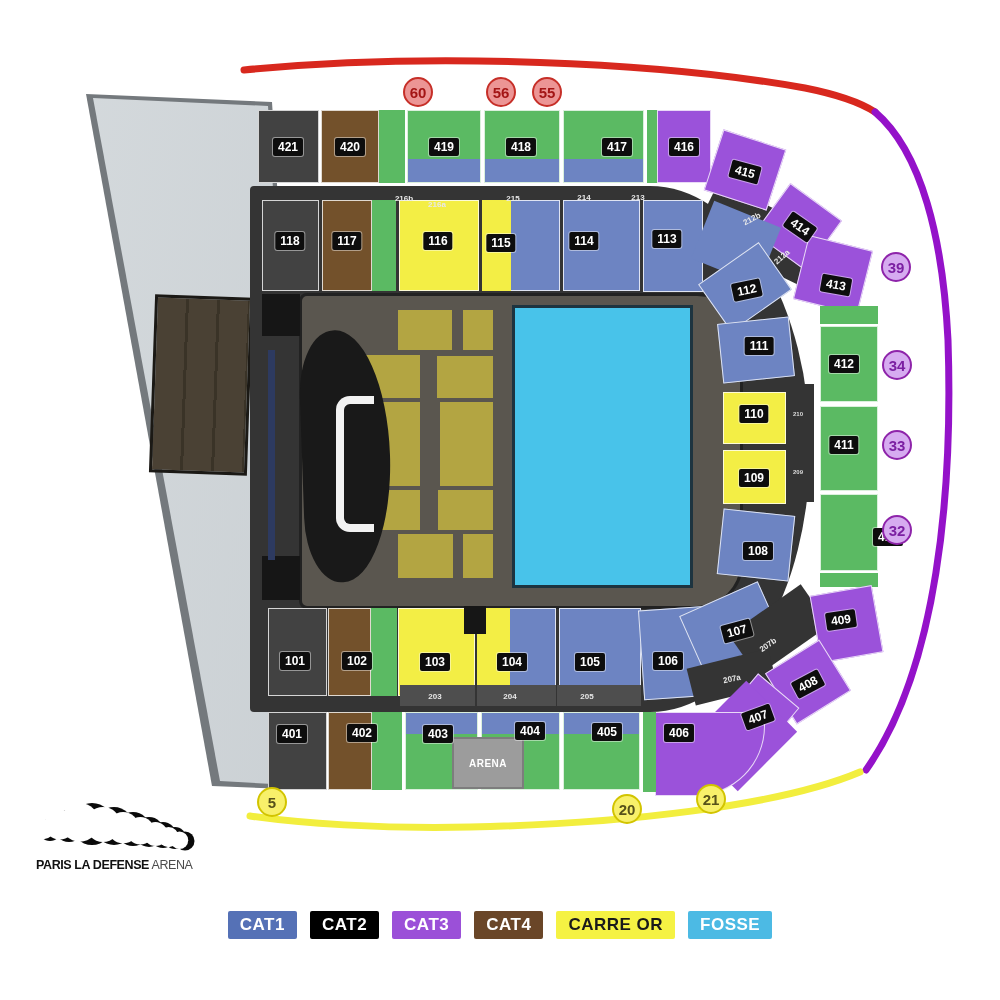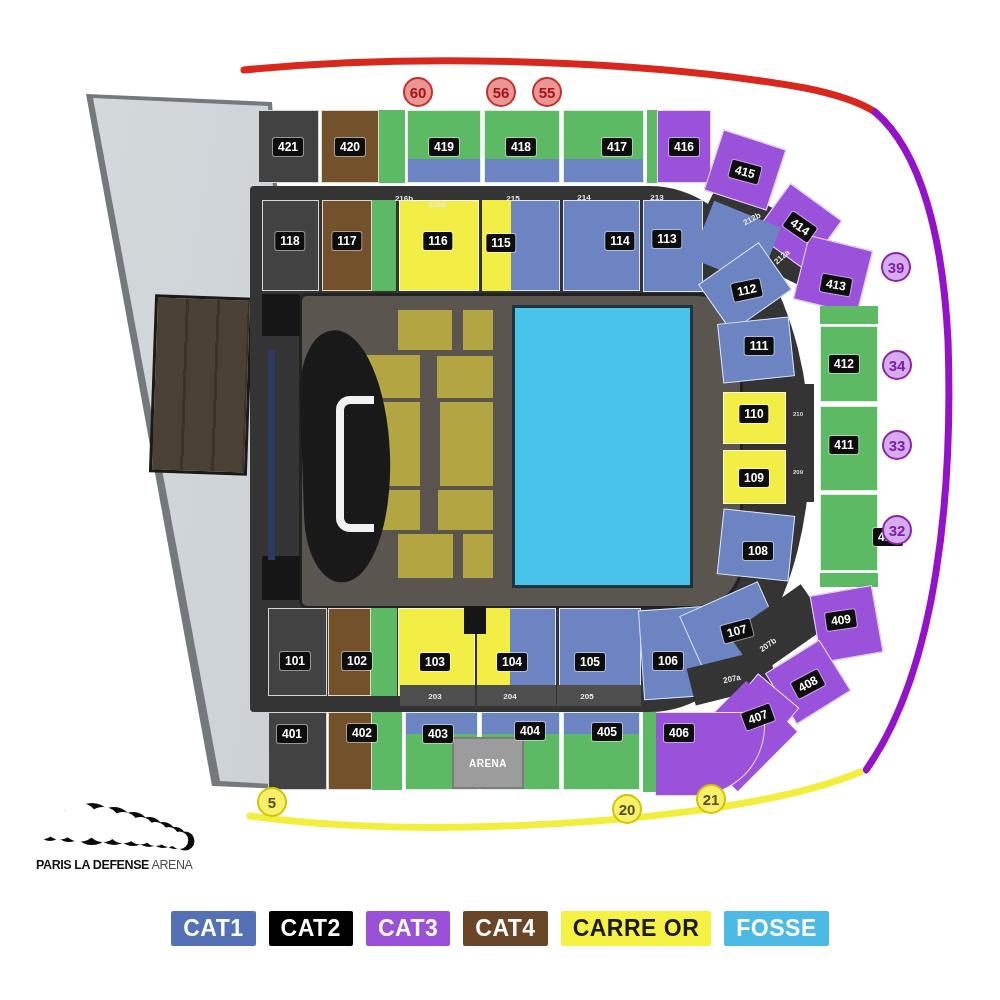--- a/index.html
+++ b/index.html
@@ -47,21 +47,21 @@
   .gate-yellow{background:#f8f06a;border:2.5px solid #d2c400;color:#56511a;}
 
   
   #logo{position:absolute;left:36px;top:788px;width:180px;z-index:6;}
   #logo-text{margin-top:-6px;font-size:12.5px;letter-spacing:-.4px;color:#111;white-space:nowrap;}
   #logo-text b{font-weight:bold;} #logo-text span.light{color:#4c4c4c;font-weight:normal;margin-top:41px;}
 
   
   #legend{position:absolute;left:0;top:911px;width:1000px;display:flex;justify-content:center;
     gap:13px;z-index:7;}
-  .legend-item{font-weight:bold;font-size:23px;padding:4px 12px;border-radius:2px;letter-spacing:.5px;}
+  .legend-item{font-weight:bold;font-size:17px;padding:4px 12px;border-radius:2px;letter-spacing:.5px;}
 </style>
 </head>
 <body>
 
 <div id="stage-wrap">
 
   <div class="bld-outer"></div>
   <div class="bld-inner"></div>
   <div class="bld-window"></div>
 
@@ -161,21 +161,21 @@
       <div class="chip" style="left: 521px; top: 147px; transform: translate(-50%, -50%) rotate(0deg);">418</div>
       <div class="chip" style="left: 602px; top: 147px; transform: translate(-50%, -50%) rotate(0deg); margin-left: 15px;">417</div>
       <div class="chip" style="left: 684px; top: 147px; transform: translate(-50%, -50%) rotate(0deg);">416</div>
       <div class="chip" style="left: 745px; top: 172px; transform: translate(-50%, -50%) rotate(15deg);">415</div>
       <div class="chip" style="left: 800px; top: 227px; transform: translate(-50%, -50%) rotate(35deg);">414</div>
       <div class="chip" style="left: 836px; top: 285px; transform: translate(-50%, -50%) rotate(10deg);">413</div>
       <div class="chip" style="left: 290px; top: 241px; transform: translate(-50%, -50%) rotate(0deg);">118</div>
       <div class="chip" style="left: 347px; top: 241px; transform: translate(-50%, -50%) rotate(0deg);">117</div>
       <div class="chip" style="left: 438px; top: 241px; transform: translate(-50%, -50%) rotate(0deg);">116</div>
       <div class="chip" style="left: 501px; top: 243px; transform: translate(-50%, -50%) rotate(0deg);">115</div>
-      <div class="chip" style="left: 584px; top: 241px; transform: translate(-50%, -50%) rotate(0deg); margin-left: 36px;">114</div>
+      <div class="chip" style="left: 584px; top: 241px; transform: translate(-50%, -50%) rotate(0deg);">114</div>
       <div class="chip" style="left: 667px; top: 239px; transform: translate(-50%, -50%) rotate(0deg);">113</div>
       <div class="chip" style="left: 747px; top: 290px; transform: translate(-50%, -50%) rotate(-12deg);">112</div>
       <div class="chip" style="left: 759px; top: 346px; transform: translate(-50%, -50%) rotate(0deg);">111</div>
       <div class="chip" style="left: 754px; top: 414px; transform: translate(-50%, -50%) rotate(0deg);">110</div>
       <div class="chip" style="left: 754px; top: 478px; transform: translate(-50%, -50%) rotate(0deg);">109</div>
       <div class="chip" style="left: 758px; top: 551px; transform: translate(-50%, -50%) rotate(0deg);">108</div>
       <div class="chip" style="left: 737px; top: 631px; transform: translate(-50%, -50%) rotate(-15deg);">107</div>
       <div class="chip" style="left: 844px; top: 364px; transform: translate(-50%, -50%) rotate(0deg);">412</div>
       <div class="chip" style="left: 844px; top: 445px; transform: translate(-50%, -50%) rotate(0deg);">411</div>
       <div class="chip" style="left: 844px; top: 537px; transform: translate(-50%, -50%) rotate(0deg); margin-left: 44px;">410</div>
@@ -191,21 +191,21 @@
       <div class="chip" style="left: 292px; top: 734px; transform: translate(-50%, -50%) rotate(0deg);">401</div>
       <div class="chip" style="left: 362px; top: 733px; transform: translate(-50%, -50%) rotate(0deg);">402</div>
       <div class="chip" style="left: 438px; top: 734px; transform: translate(-50%, -50%) rotate(0deg);">403</div>
       <div class="chip" style="left: 530px; top: 731px; transform: translate(-50%, -50%) rotate(0deg);">404</div>
       <div class="chip" style="left: 607px; top: 732px; transform: translate(-50%, -50%) rotate(0deg);">405</div>
       <div class="chip" style="left: 679px; top: 733px; transform: translate(-50%, -50%) rotate(0deg);">406</div>
       <div class="chip sm" style="left: 404px; top: 198px; transform: translate(-50%, -50%) rotate(0deg);">216b</div>
       <div class="chip sm" style="left: 437px; top: 204px; transform: translate(-50%, -50%) rotate(0deg);">216a</div>
       <div class="chip sm" style="left: 513px; top: 198px; transform: translate(-50%, -50%) rotate(0deg);">215</div>
       <div class="chip sm" style="left: 584px; top: 197px; transform: translate(-50%, -50%) rotate(0deg);">214</div>
-      <div class="chip sm" style="left: 657px; top: 197px; transform: translate(-50%, -50%) rotate(0deg);">213</div>
+      <div class="chip sm" style="left: 638px; top: 197px; transform: translate(-50%, -50%) rotate(0deg);">213</div>
       <div class="chip sm" style="left: 752px; top: 219px; transform: translate(-50%, -50%) rotate(-28deg);">212b</div>
       <div class="chip sm" style="left: 782px; top: 257px; transform: translate(-50%, -50%) rotate(-42deg);">212a</div>
       <div class="chip xs" style="left: 798px; top: 414px; transform: translate(-50%, -50%) rotate(0deg);">210</div>
       <div class="chip xs" style="left: 798px; top: 472px; transform: translate(-50%, -50%) rotate(0deg);">209</div>
       <div class="chip sm" style="left: 768px; top: 645px; transform: translate(-50%, -50%) rotate(-35deg);">207b</div>
       <div class="chip sm" style="left: 732px; top: 679px; transform: translate(-50%, -50%) rotate(-12deg);">207a</div>
       <div class="chip sm" style="left: 435px; top: 696px; transform: translate(-50%, -50%) rotate(0deg);">203</div>
       <div class="chip sm" style="left: 510px; top: 696px; transform: translate(-50%, -50%) rotate(0deg);">204</div>
       <div class="chip sm" style="left: 587px; top: 696px; transform: translate(-50%, -50%) rotate(0deg);">205</div>
     </div>

